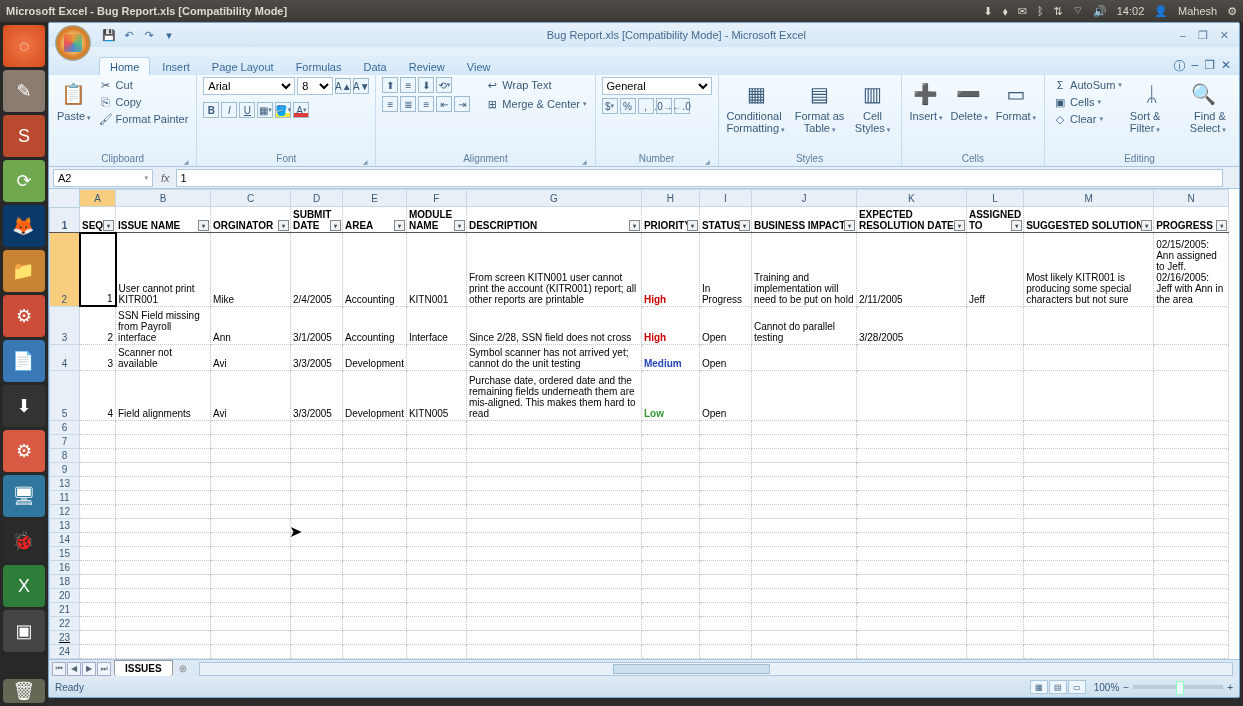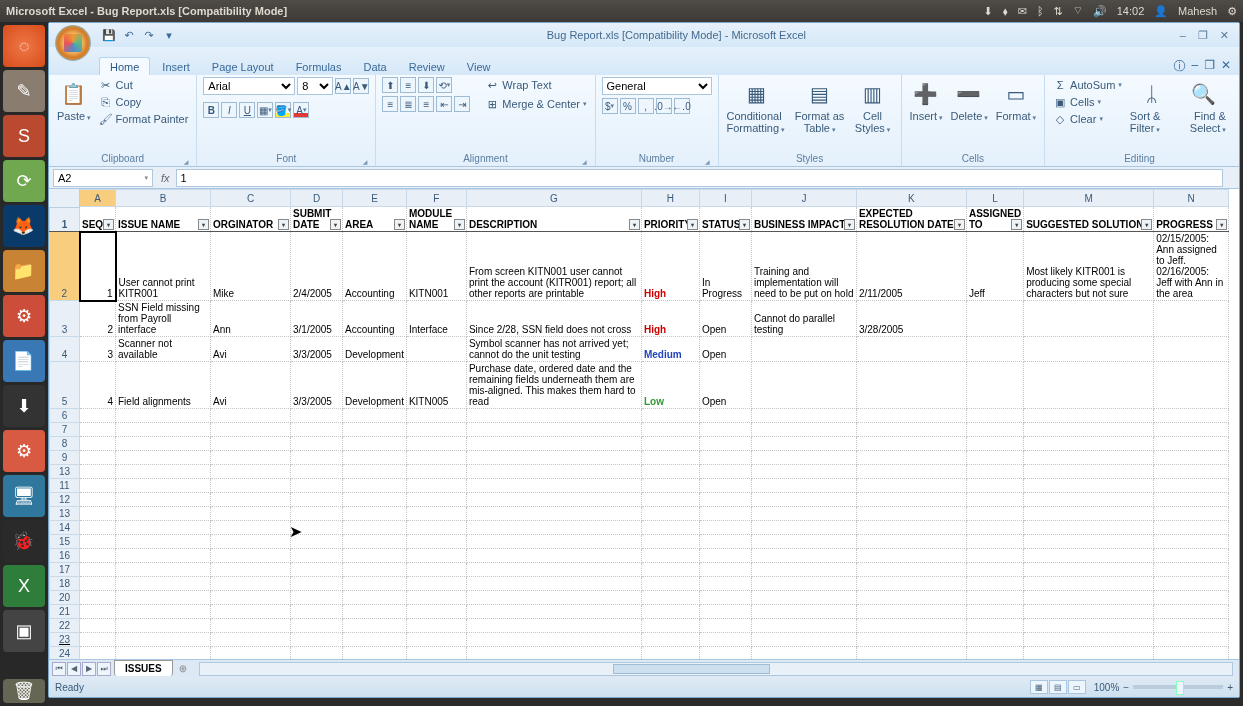--- a/index.html
+++ b/index.html
@@ -657,37 +657,20 @@
             <td></td>
             <td></td>
             <td></td>
             <td></td>
             <td></td>
             <td></td>
             <td></td>
             <td></td>
           </tr>
           <tr style="height: 13px;">
-            <td class="rowhdr">17</td>
-            <td></td>
-            <td></td>
-            <td></td>
-            <td></td>
-            <td></td>
-            <td></td>
-            <td></td>
-            <td></td>
-            <td></td>
-            <td></td>
-            <td></td>
-            <td></td>
-            <td></td>
-            <td></td>
-          </tr>
-          <tr style="height: 13px;">
             <td class="rowhdr">18</td>
             <td></td>
             <td></td>
             <td></td>
             <td></td>
             <td></td>
             <td></td>
             <td></td>
             <td></td>
             <td></td>

